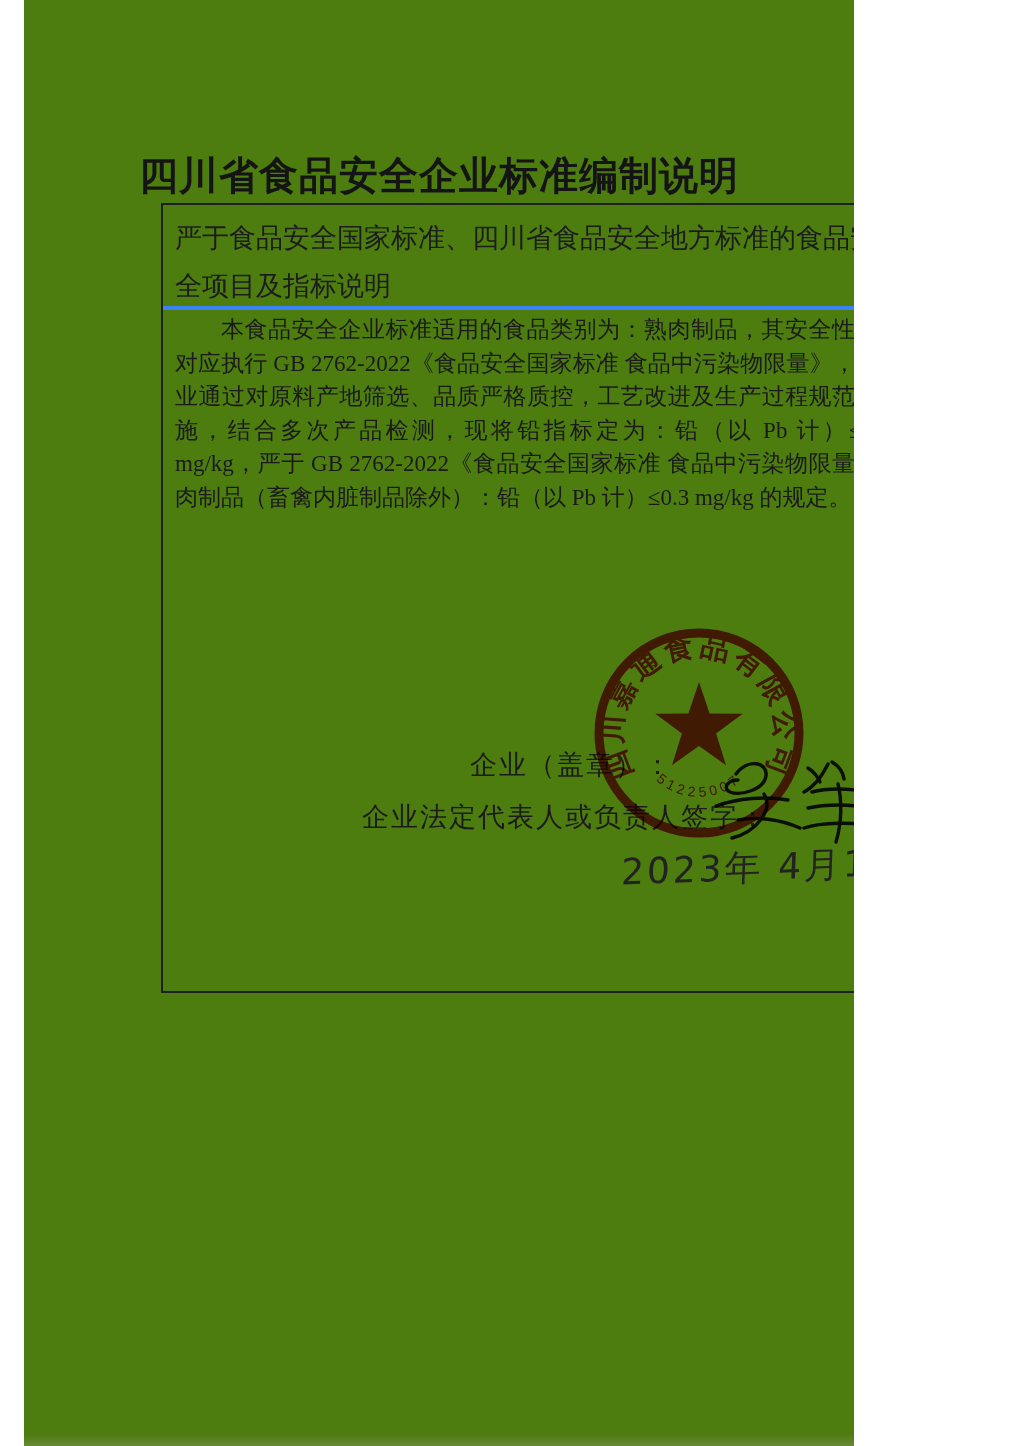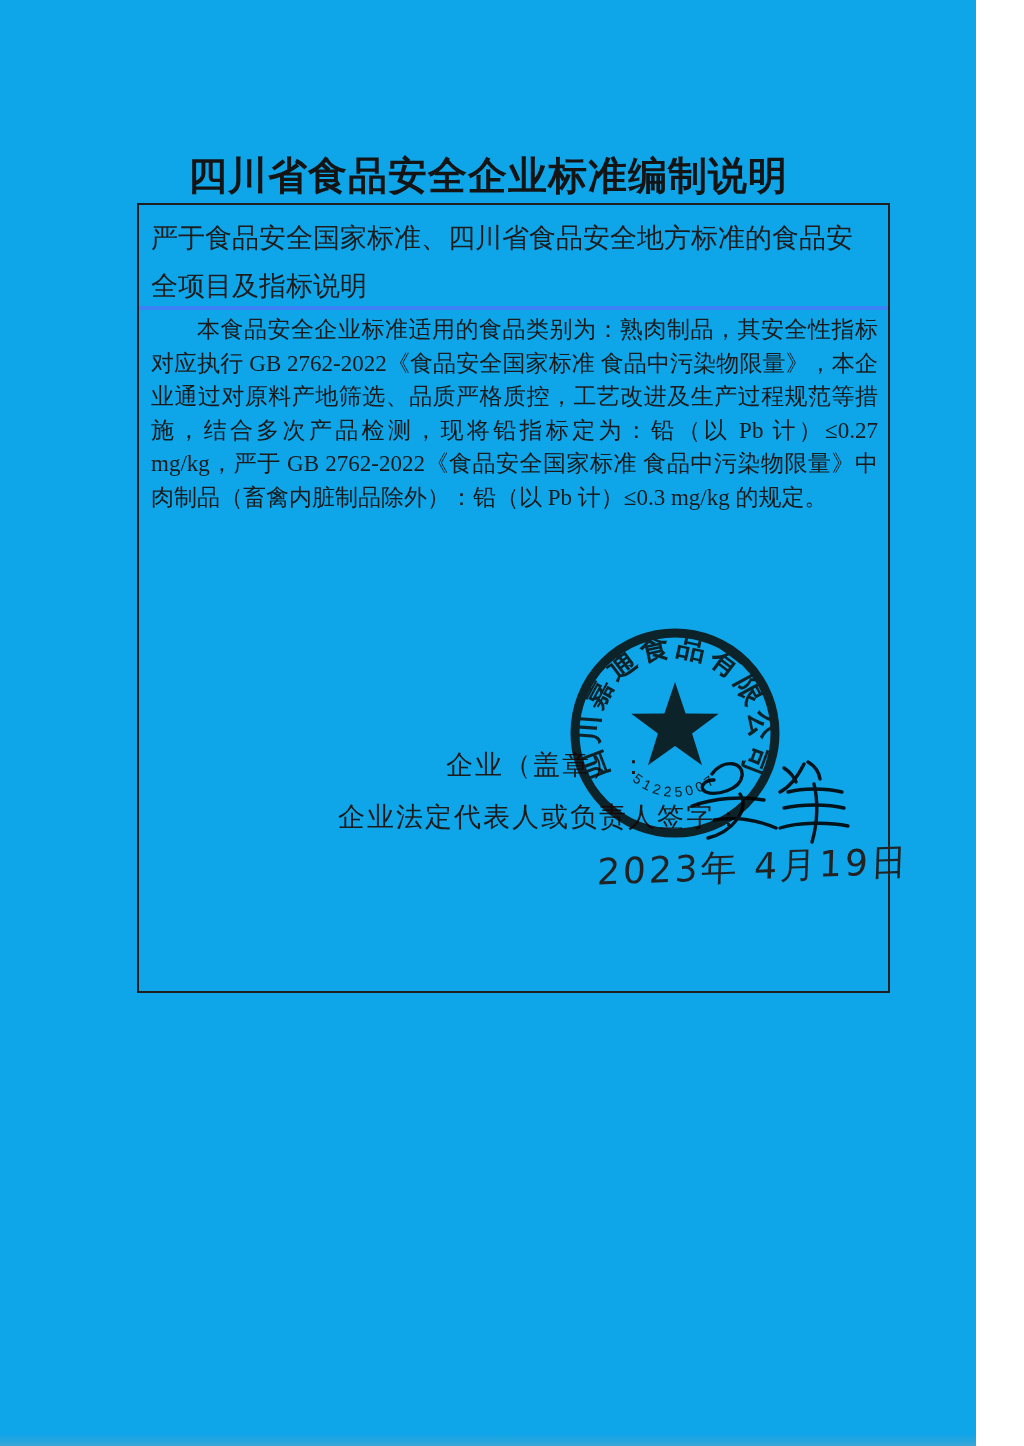--- a/index.html
+++ b/index.html
@@ -3,25 +3,26 @@
 <meta charset="utf-8">
 <style>
   * { margin: 0; padding: 0; box-sizing: border-box; }
   html, body { width: 1024px; }
   body {
     font-family: "Liberation Serif", serif;
     background: #ffffff;
   }
   .page {
     position: relative;
-    width: 976px;
+    width: 830px;
     height: 1446px;
-    background: #0ea5e9;
+    background: #4d7c0f;
     color: #1b1b1b;
     overflow: hidden;
+    margin-left: 24px;
   }
   .page-title {
     position: absolute;
     top: 149px;
     left: 0;
     width: 100%;
     text-align: center;
     font-family: "Liberation Sans", sans-serif;
     font-weight: bold;
     font-size: 39px;

